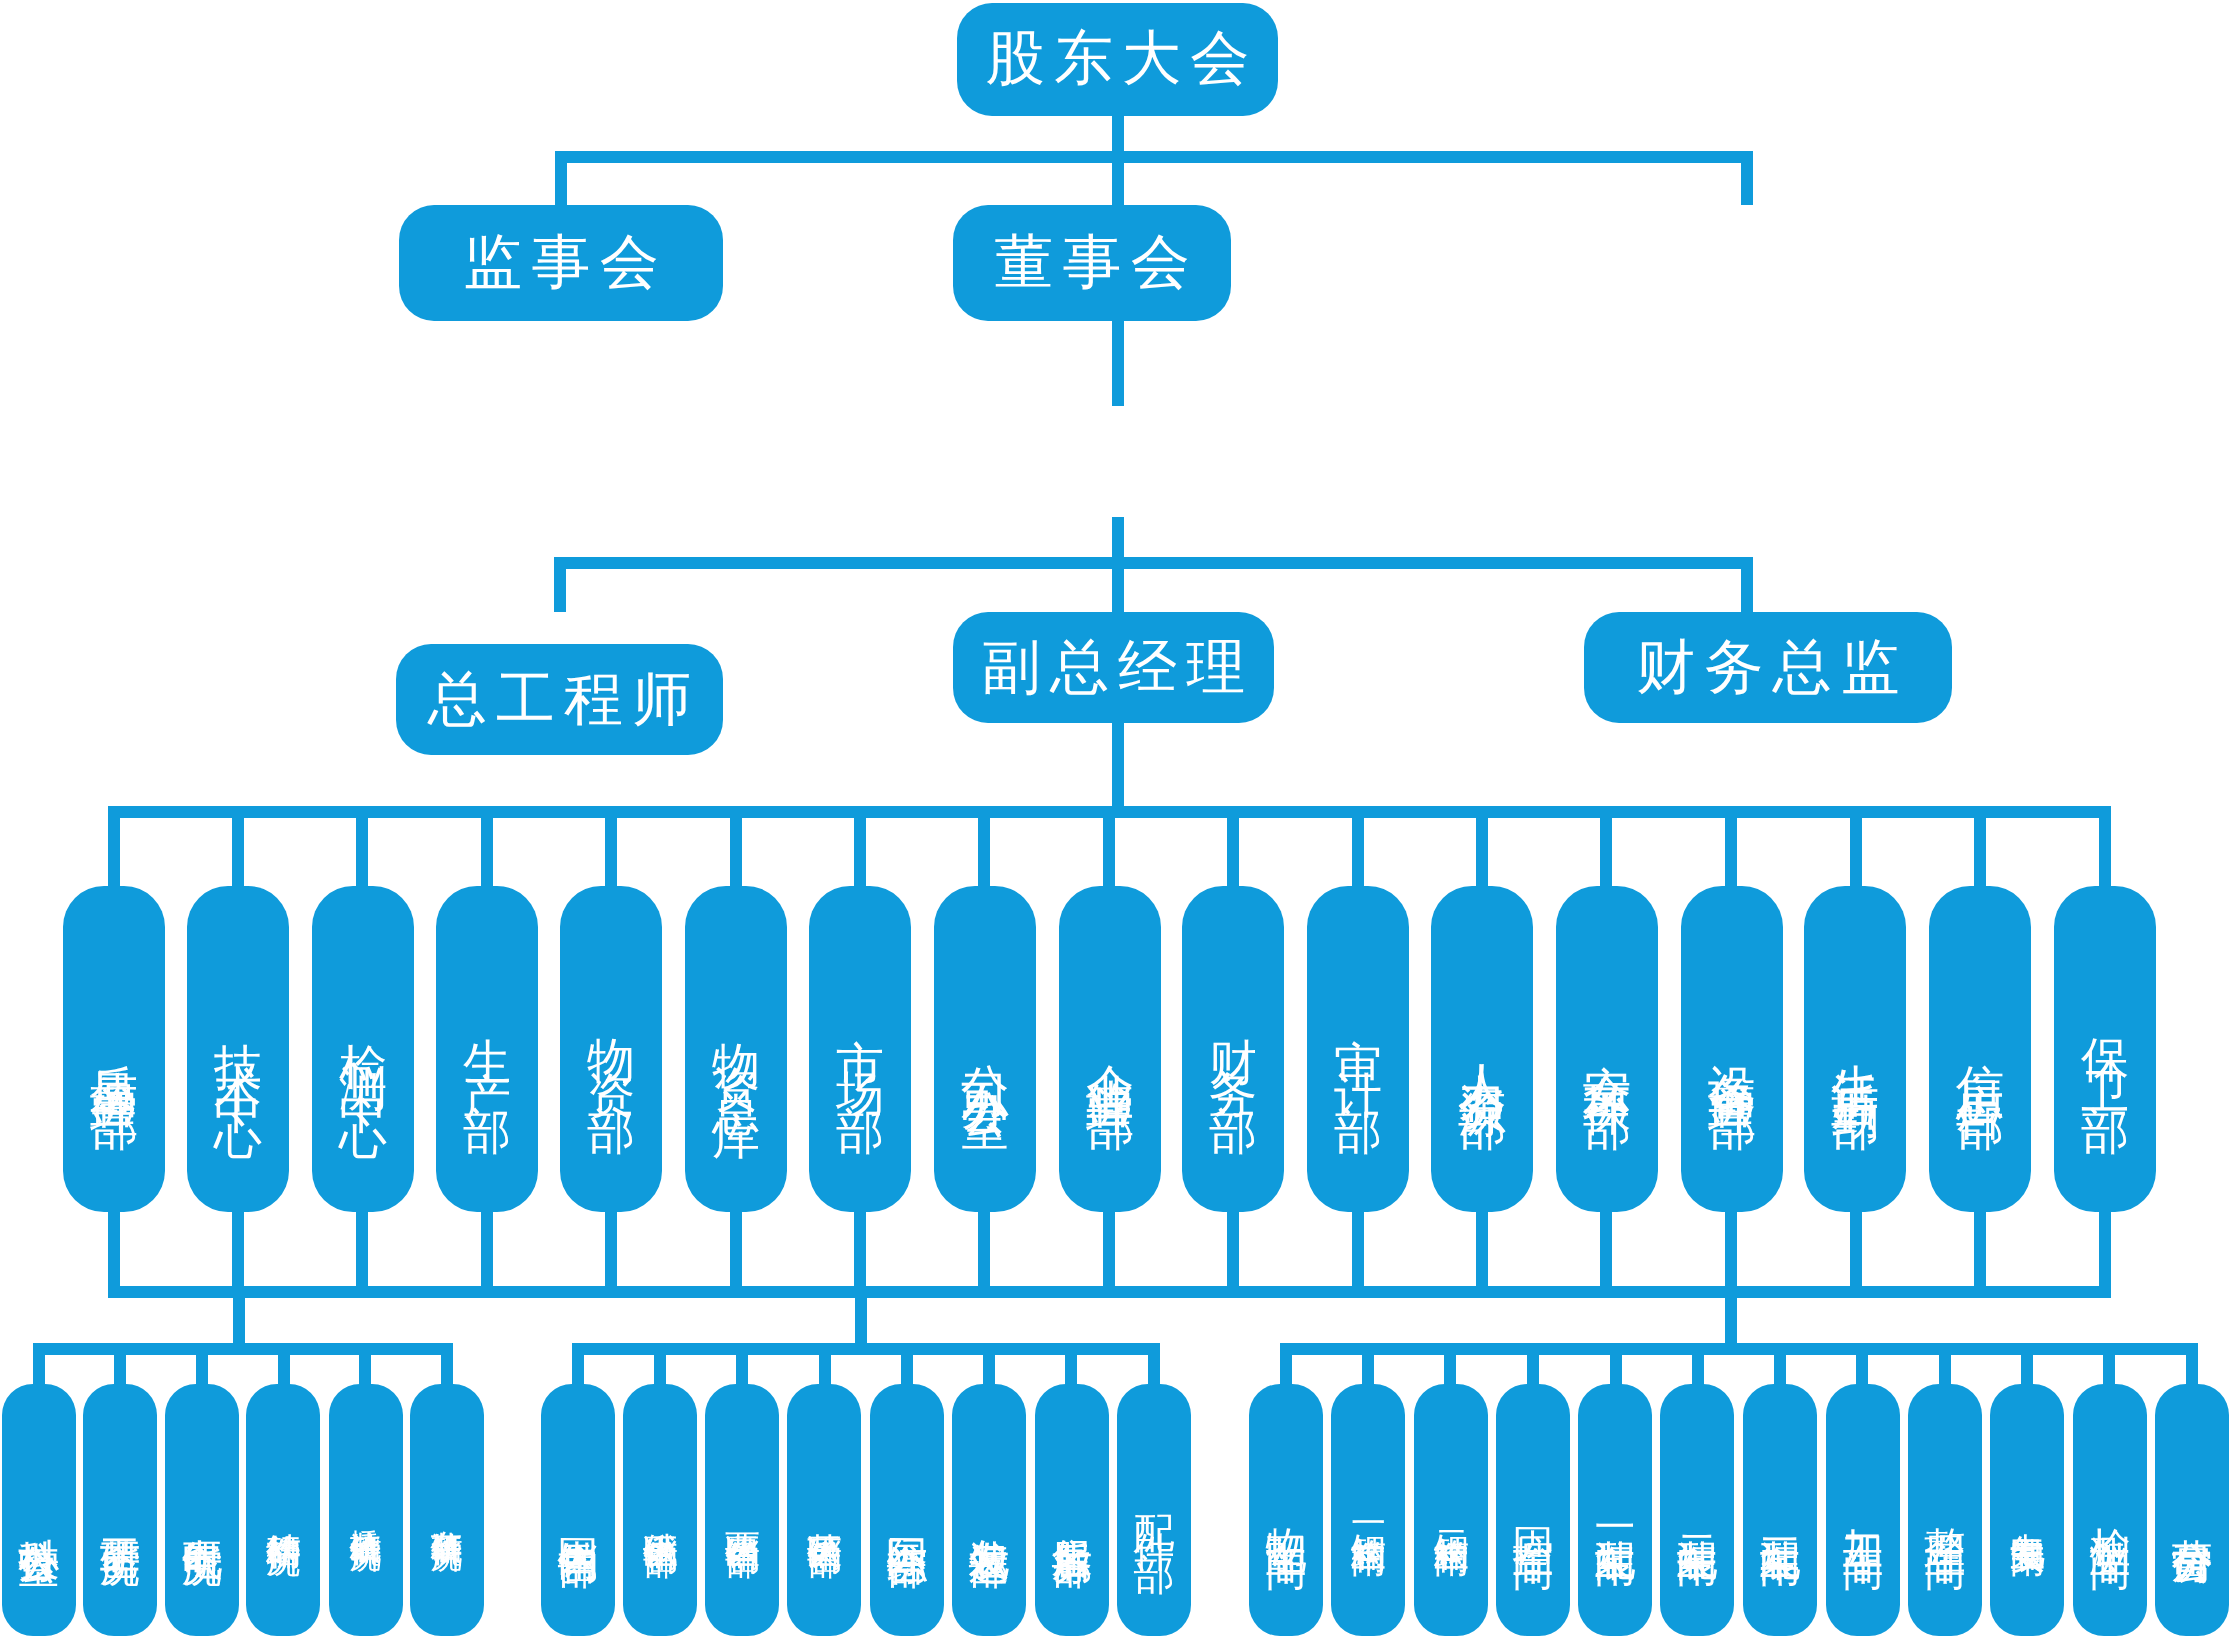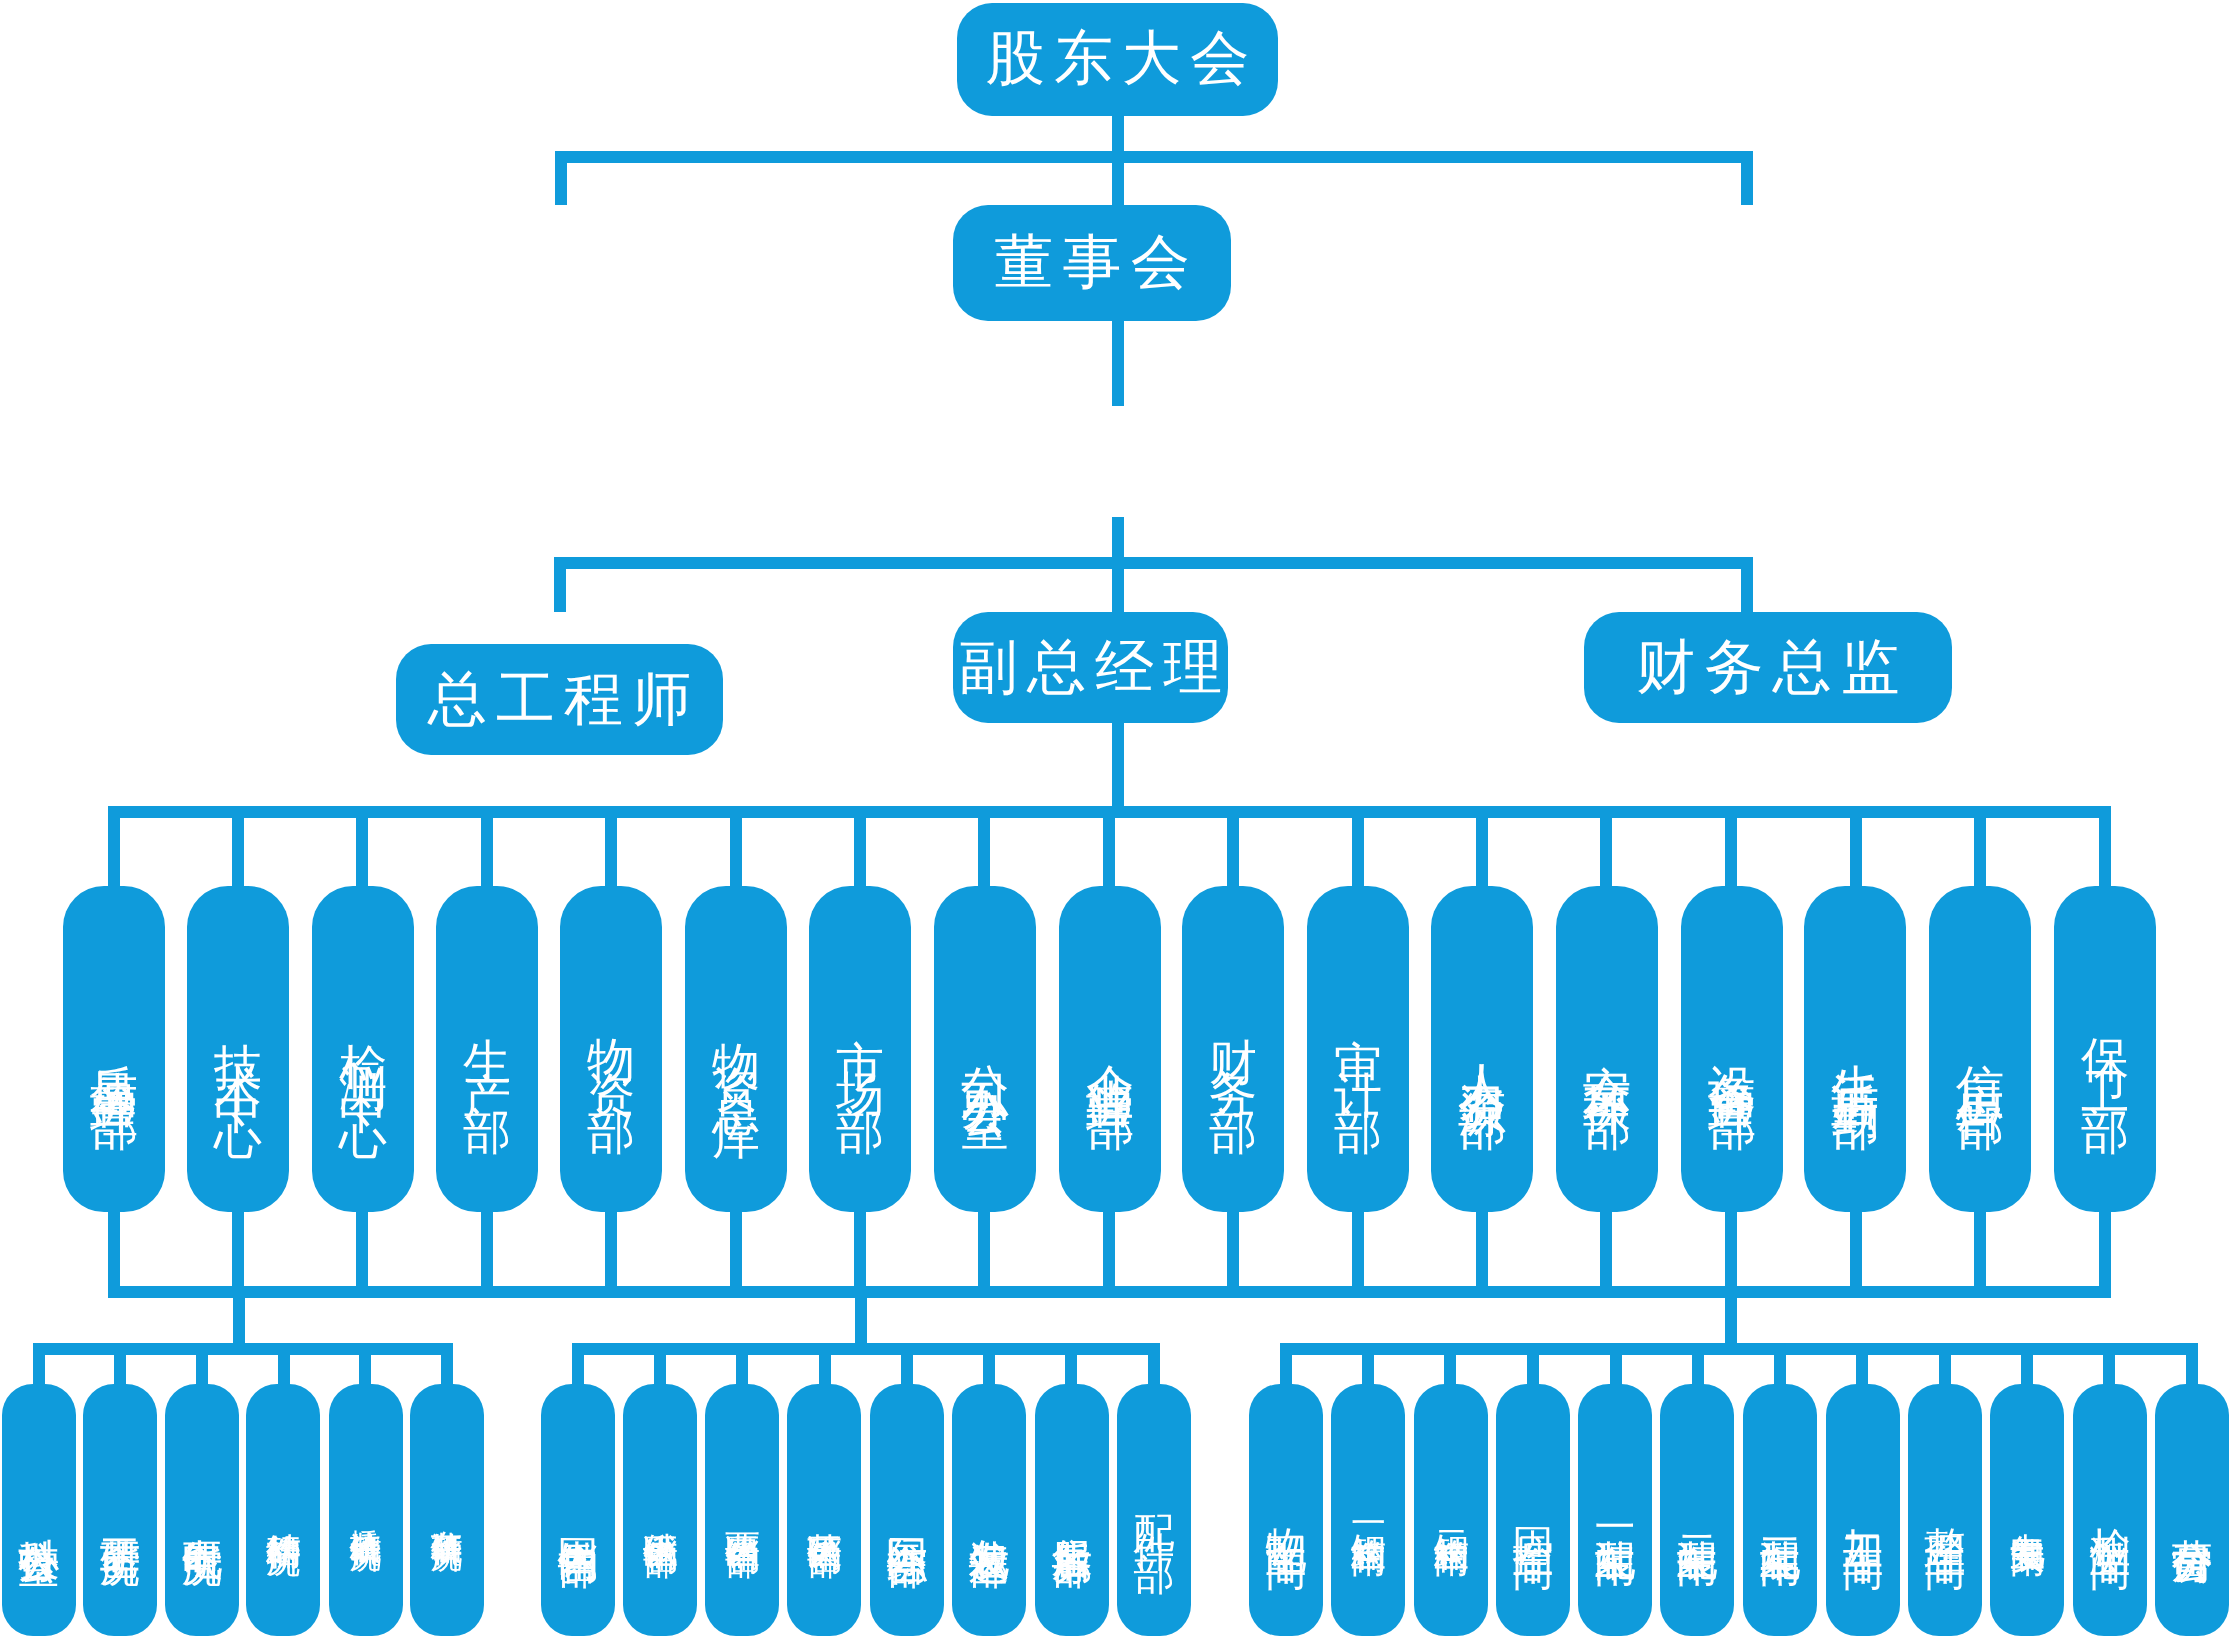--- a/index.html
+++ b/index.html
@@ -18,29 +18,32 @@
 </style>
 </head>
 <body>
 
 <div id="canvas" style="--blue: #0F9BDB;">
 
   <div class="node h" style="left:957px;top:2.8px;width:321px;height:113px">
     <span>股东大会</span>
   </div>
 
+  <div class="node h" style="left:399px;top:205px;width:324px;height:116px">
+    <span>监事会</span>
+  </div>
   <div class="node h" style="left:953px;top:205px;width:278px;height:116px">
     <span>董事会</span>
   </div>
 
 
   <div class="node h" style="left:396px;top:644px;width:327px;height:111px">
     <span>总工程师</span>
   </div>
-  <div class="node h" style="left:953px;top:612px;width:275px;height:111px">
+  <div class="node h" style="left:953px;top:612px;width:321px;height:111px">
     <span>副总经理</span>
   </div>
   <div class="node h" style="left:1584px;top:612px;width:368px;height:111px">
     <span>财务总监</span>
   </div>
 
 <div class="line" style="left: 1112px; top: 115px; width: 12px; height: 51px;"></div>
     <div class="line" style="left: 555px; top: 151px; width: 1198px; height: 12px;"></div>
     <div class="line" style="left: 555px; top: 151px; width: 12px; height: 54px;"></div>
     <div class="line" style="left: 1112px; top: 151px; width: 12px; height: 54px;"></div>

